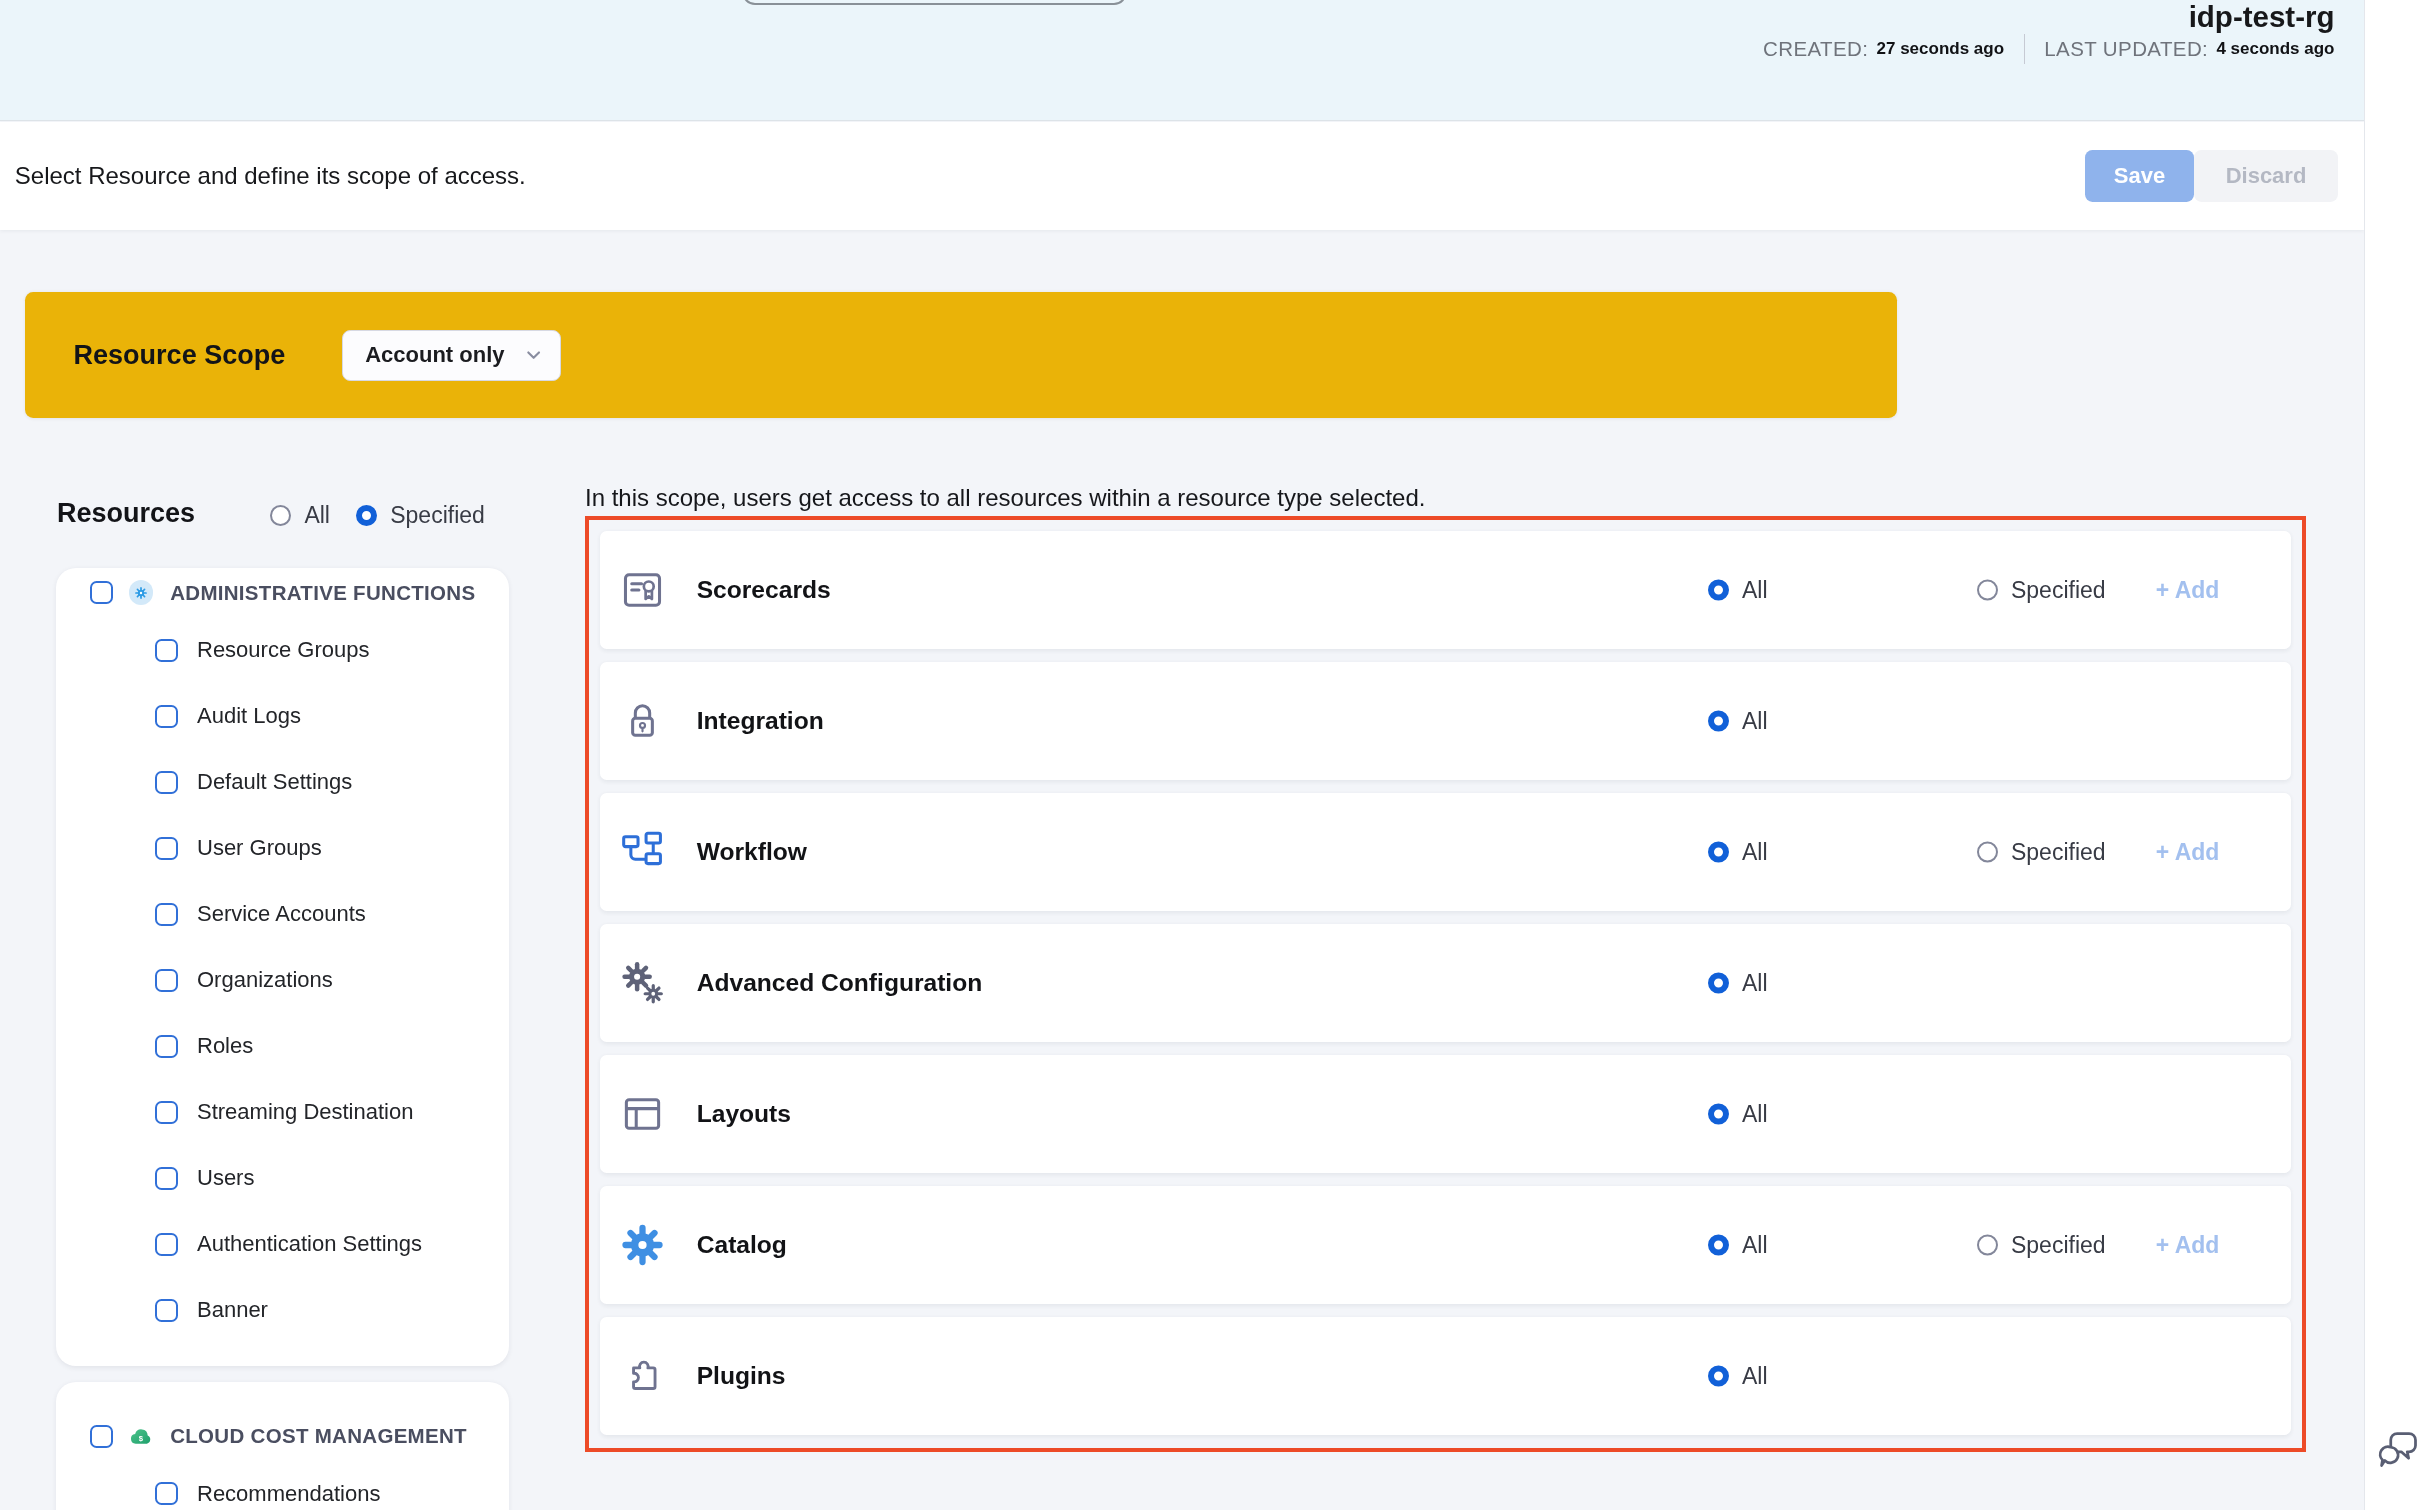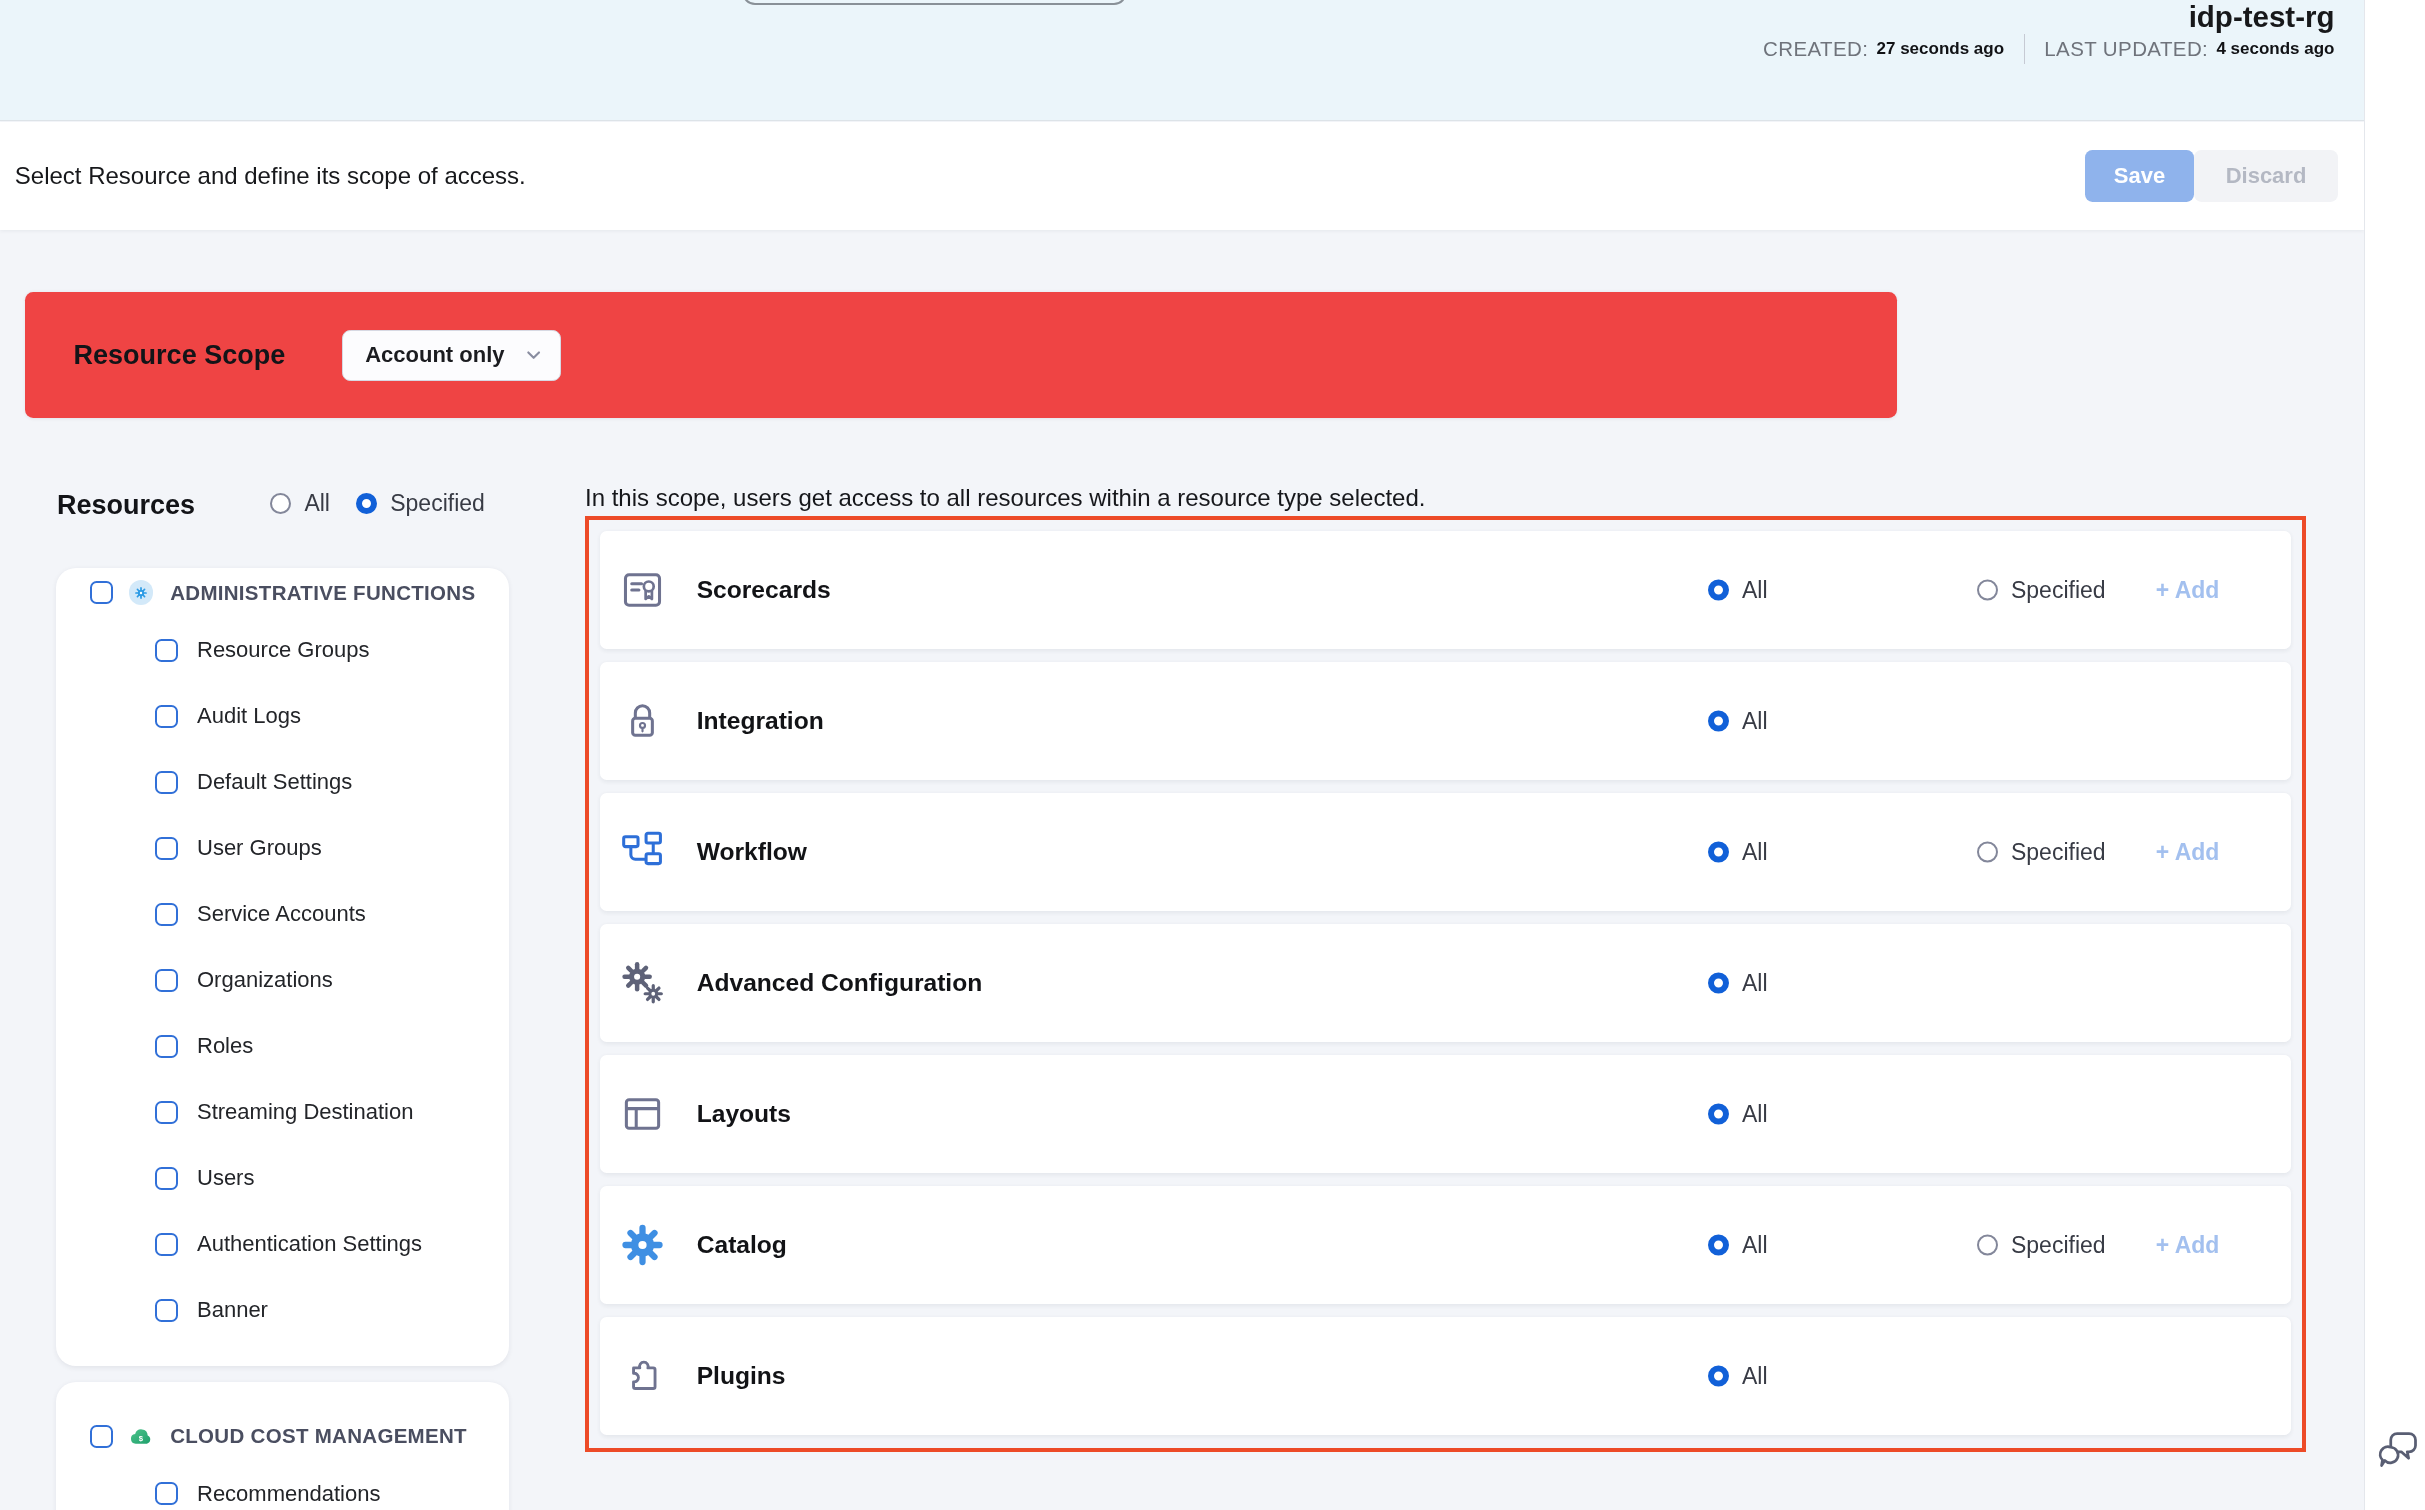--- a/index.html
+++ b/index.html
@@ -25,32 +25,32 @@
     display:flex; align-items:center; padding:0 26px 0 14.8px; }
   .toolbar-desc { font-size:24px; color:#17181b; }
   .toolbar-actions { margin-left:auto; display:flex; align-items:center; }
   .btn { border:none; border-radius:7.4px; height:52px; font-family:inherit;
     font-size:22px; font-weight:600; cursor:default; }
   .btn-save { width:109px; background:#8fb3ec; color:#ffffff; }
   .btn-discard { width:144px; background:#f2f3f6; color:#b4b8c3; }
 
   
   .scope-card { position:absolute; left:24.6px; top:292px; width:1872px; height:126px;
-    background:#ef4444; border-radius:8.2px; box-shadow:0 0.8px 3.3px rgba(33,39,60,.08);
+    background:#eab308; border-radius:8.2px; box-shadow:0 0.8px 3.3px rgba(33,39,60,.08);
     display:flex; align-items:center; padding-left:49px; }
   .scope-label { font-size:27px; font-weight:700; color:#131418; }
   .scope-select { margin-left:57px; width:219px; height:51px; background:#fcfcfe;
     border:1.2px solid #d7d9e3; border-radius:8.2px; display:flex; align-items:center;
     padding:0 16.4px 0 22px; cursor:default; }
   .scope-select-value { font-size:22px; font-weight:600; color:#1b1c20; }
   .scope-select svg { margin-left:auto; }
 
   
   .res-head { position:absolute; left:57px; top:490px; height:39px; width:459px;
-    display:flex; align-items:flex-start; }
+    display:flex; align-items:flex-end; }
   .res-head-title { font-size:27px; font-weight:700; color:#131418; }
   .radio { width:21.3px; height:21.3px; border-radius:50%; background:#fff; flex:none; }
   .radio.sel   { border:6.6px solid #1160d8; }
   .radio.unsel { border:2.5px solid #83879a; }
   .radio-lbl { font-size:23px; color:#383b45; margin-left:13px; }
   .rh-all { margin-left:75px; display:flex; align-items:center; }
   .rh-spec { margin-left:26px; display:flex; align-items:center; }
 
   .res-card { position:absolute; left:56px; width:453px; background:#fff;
     border-radius:20px; box-shadow:0 1.6px 4.9px rgba(33,39,60,.08); overflow:hidden; }

